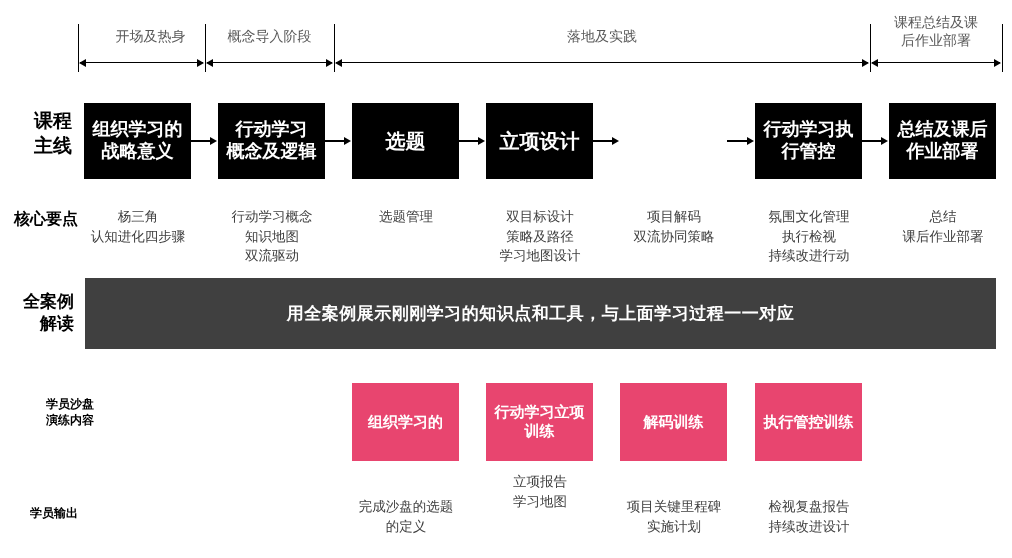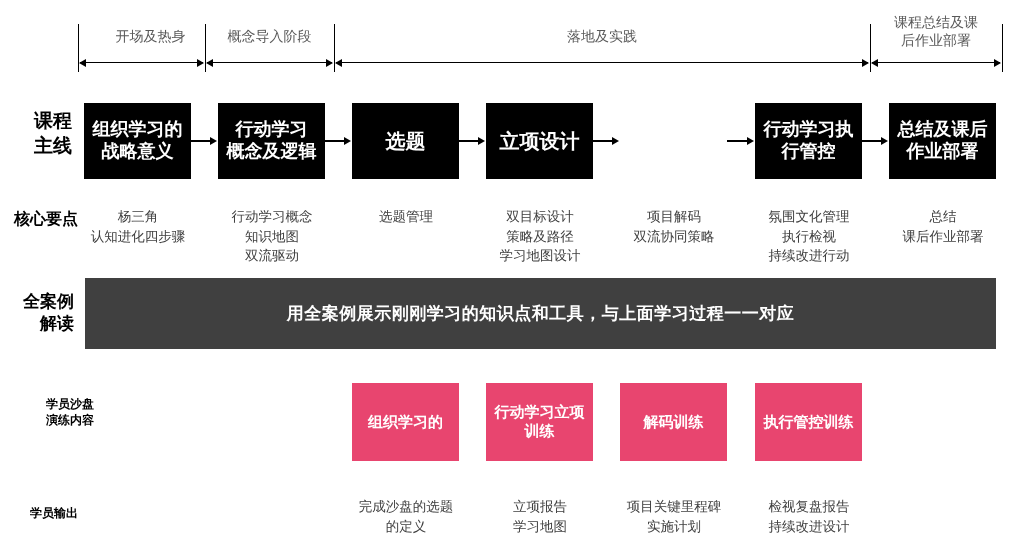--- a/index.html
+++ b/index.html
@@ -164,20 +164,20 @@
   <div class="kbox" style="left:352px;top:383px;width:107px;height:78px;">组织学习的</div>
   <div class="kbox" style="left:486px;top:383px;width:107px;height:78px;">行动学习立项
 训练</div>
   <div class="kbox" style="left:620px;top:383px;width:107px;height:78px;">解码训练</div>
   <div class="kbox" style="left:755px;top:383px;width:107px;height:78px;">执行管控训练</div>
 
   <div class="rowlabel bold" style="left:0px;top:506px;width:78px;font-size:12px;">学员输出</div>
 
   <div class="ocell" style="left:342px;top:497px;width:128px;">完成沙盘的选题
 的定义</div>
-  <div class="ocell" style="left:476px;top:497px;width:128px;">立项报告
+  <div class="ocell" style="left:476px;top:472px;width:128px;">立项报告
 学习地图</div>
   <div class="ocell" style="left:610px;top:497px;width:128px;">项目关键里程碑
 实施计划</div>
   <div class="ocell" style="left:745px;top:497px;width:128px;">检视复盘报告
 持续改进设计</div>
 
 </div>
 
 </body></html>

